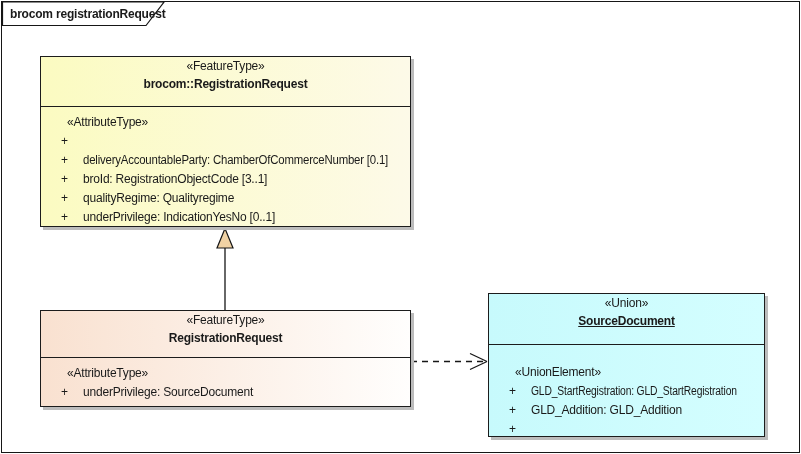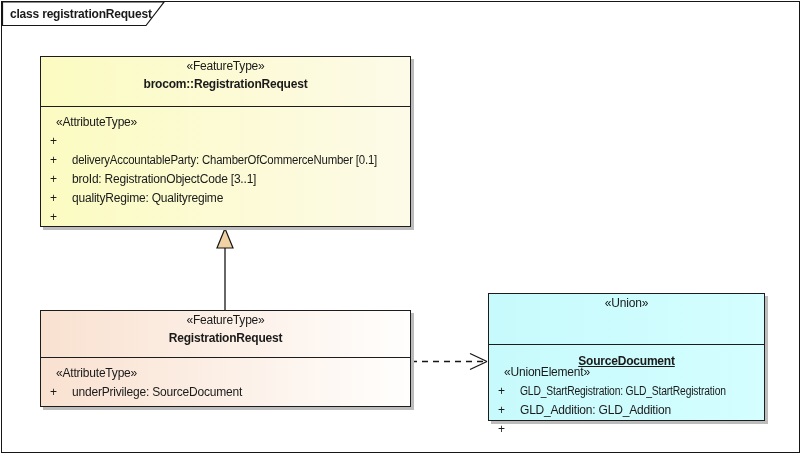--- a/index.html
+++ b/index.html
@@ -19,41 +19,41 @@
   }
   .uml-class{
     position:absolute;box-sizing:border-box;border:1px solid #1c1c1c;
     box-shadow:3px 3px 0 #bcbcbc;font-size:12px;letter-spacing:-0.2px;
   }
   .uml-class .hdr{
     box-sizing:border-box;text-align:center;line-height:18px;
     border-bottom:1px solid #1c1c1c;
   }
   .uml-class .hdr .name{font-weight:bold;}
-  .uml-class .attrs{box-sizing:border-box;padding-top:6px;line-height:19px;}
+  .uml-class .attrs{box-sizing:border-box;padding-top:6px;line-height:19px;padding-left:11px;}
   .sec-label{padding-left:15px;white-space:nowrap;}
   .row{display:flex;white-space:nowrap;}
   .row .vis{width:22px;padding-left:9px;flex:0 0 auto;}
   .row .txt{display:inline-block;transform-origin:0 50%;}
   .row .txt.c95{transform:scaleX(0.95);}
   .row .txt.c85{transform:scaleX(0.86);}
-  .u{text-decoration:underline;margin-top:40px;}
+  .u{text-decoration:underline;}
 
   .box-brocom{
     left:40px;top:56px;width:371px;height:171px;
     background:linear-gradient(to right,#fbfbc1,#fdfae8);
   }
   .box-brocom .hdr{height:50px;}
   .box-reg{
     left:40px;top:310px;width:371px;height:97px;
     background:linear-gradient(to right,#f9e1d0,#fffefd);
   }
   .box-reg .hdr{height:47px;}
   .box-src{
-    left:488px;top:293px;width:277px;height:128px;
+    left:488px;top:293px;width:277px;height:144px;
     background:linear-gradient(to right,#c7fafc,#d4feff);
   }
   .box-src .hdr{height:51px;}
   .box-src .attrs{padding-top:5px;margin-top:13px;}
 </style>
 </head>
 <body>
 
 <div class="stage">
 
@@ -67,21 +67,21 @@
       <line x1="225" y1="310" x2="225" y2="248" stroke="#161616" stroke-width="1.3"></line>
       <polygon points="225,228.5 217,248 233,248" fill="#f0d2a4" stroke="#161616" stroke-width="1.2"></polygon>
     </g>
 
     <g>
       <line x1="411" y1="361.5" x2="486" y2="361.5" stroke="#161616" stroke-width="1.3" stroke-dasharray="6 5"></line>
       <path d="M487,361.5 L470,353.5 M487,361.5 L470,369.5" fill="none" stroke="#161616" stroke-width="1.3"></path>
     </g>
   </svg>
 
-  <span class="tab-label">class registrationRequest</span>
+  <span class="tab-label">brocom registrationRequest</span>
 
   <div class="uml-class box-brocom">
     <div class="hdr">
       <div>«FeatureType»</div>
       <div class="name">brocom::RegistrationRequest</div>
     </div>
     <div class="attrs">
       <div class="sec-label">«AttributeType»</div>
       <div class="row">
         <span class="vis">+</span>
@@ -93,20 +93,21 @@
       <div class="row">
         <span class="vis">+</span>
         <span class="txt">broId: RegistrationObjectCode [3..1]</span>
       </div>
       <div class="row">
         <span class="vis">+</span>
         <span class="txt">qualityRegime: Qualityregime</span>
       </div>
       <div class="row">
         <span class="vis">+</span>
+        <span class="txt">underPrivilege: IndicationYesNo [0..1]</span>
       </div>
     </div>
   </div>
 
   <div class="uml-class box-reg">
     <div class="hdr">
       <div>«FeatureType»</div>
       <div class="name">RegistrationRequest</div>
     </div>
     <div class="attrs">

